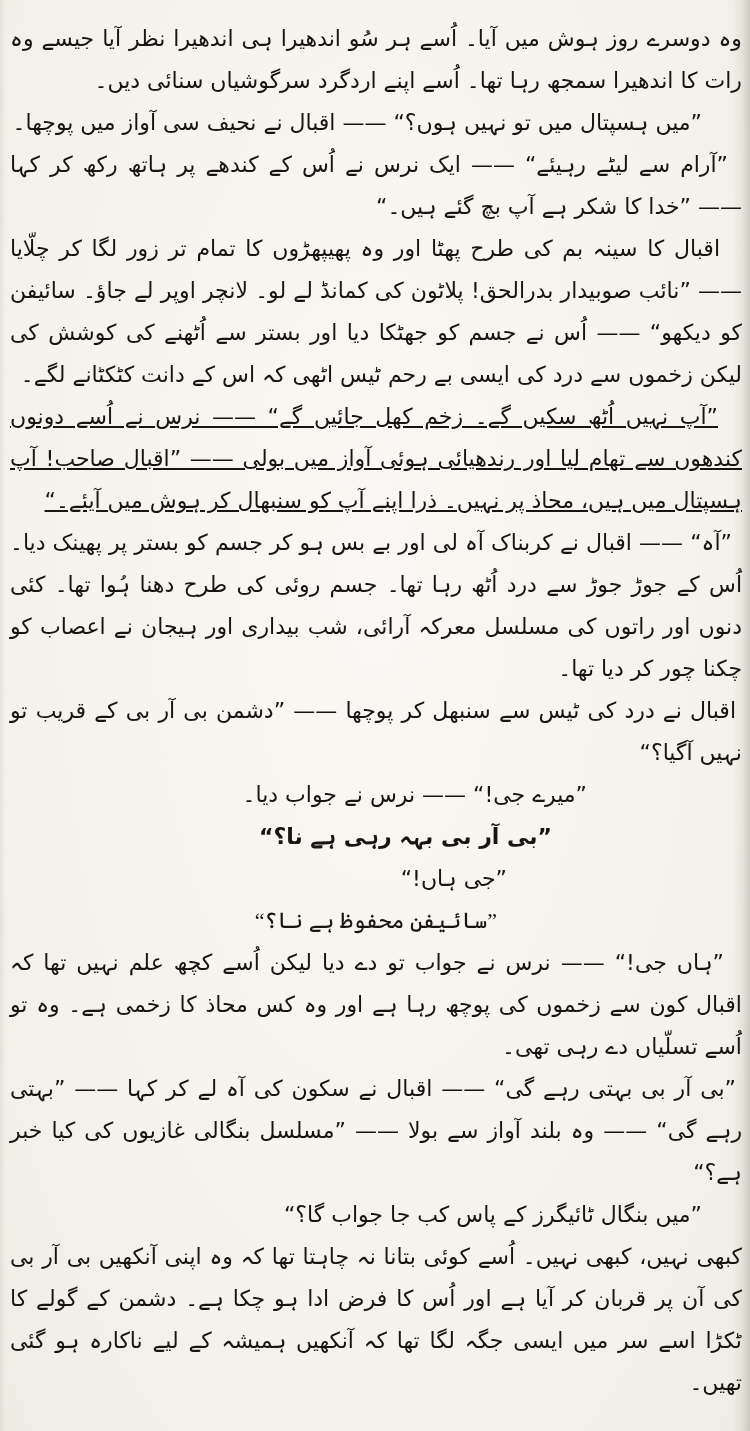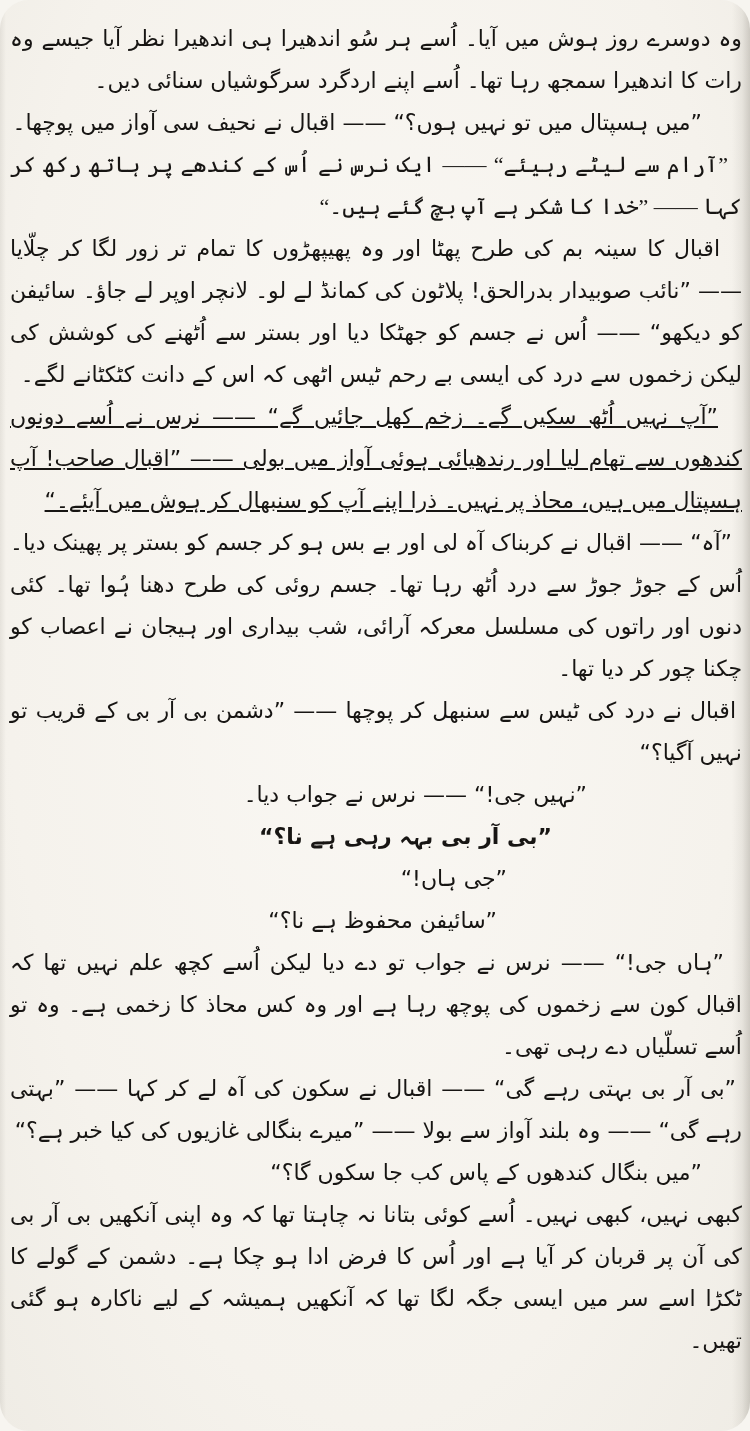--- a/index.html
+++ b/index.html
@@ -15,66 +15,65 @@
     font-family: "DejaVu Sans", sans-serif;
   }
   .book-page {
     position: absolute;
     inset: 0;
     direction: rtl;
     background:
       linear-gradient(to left, rgba(120,115,105,0.30) 0px, rgba(120,115,105,0.10) 8px, rgba(120,115,105,0.0) 18px),
       linear-gradient(to right, rgba(120,115,105,0.12) 0px, rgba(120,115,105,0.0) 6px),
       radial-gradient(ellipse at 50% 40%, #faf8f4 0%, #f5f2ec 70%, #efece5 100%);
-    border-radius: 29px;
   }
   .page-text {
     position: absolute;
     top: 18px;
     right: 8px;
     left: 10px;
     color: #171513;
     font-size: 22px;
     line-height: 42px;
     text-align: justify;
     text-justify: inter-word;
   }
   .page-text p {
     margin: 0;
     padding: 0;
   }
   
   .i0   { text-indent: 0; }
   .i6   { text-indent: 6px; }
   .i10  { text-indent: 10px; }
-  .i14  { text-indent: 14px; font-family: Liberation Serif, serif; }
+  .i14  { text-indent: 14px; }
   .i18  { text-indent: 18px; }
   .i22  { text-indent: 22px; }
   .i24  { text-indent: 24px; text-decoration: underline; }
   .i40  { text-indent: 40px; }
   .i155 { text-indent: 155px; }
   .i190 { text-indent: 190px; font-weight: bold; }
   .i235 { text-indent: 235px; }
-  .i245 { text-indent: 245px; }
+  .i245 { text-indent: 245px; font-family: Liberation Serif, serif; }
 </style>
 </head>
 <body style="background-color: rgb(247, 245, 240);">
 
 <div class="book-page">
   <div class="page-text" style="color: rgb(23, 21, 19);">
     <p class="i0">وہ دوسرے روز ہوش میں آیا۔ اُسے ہر سُو اندھیرا ہی اندھیرا نظر آیا جیسے وہ رات کا اندھیرا سمجھ رہا تھا۔ اُسے اپنے اردگرد سرگوشیاں سنائی دیں۔</p>
     <p class="i40">”میں ہسپتال میں تو نہیں ہوں؟“ —— اقبال نے نحیف سی آواز میں پوچھا۔</p>
     <p class="i14">”آرام سے لیٹے رہیئے“ —— ایک نرس نے اُس کے کندھے پر ہاتھ رکھ کر کہا —— ”خدا کا شکر ہے آپ بچ گئے ہیں۔“</p>
     <p class="i22">اقبال کا سینہ بم کی طرح پھٹا اور وہ پھیپھڑوں کا تمام تر زور لگا کر چلّایا —— ”نائب صوبیدار بدرالحق! پلاٹون کی کمانڈ لے لو۔ لانچر اوپر لے جاؤ۔ سائیفن کو دیکھو“ —— اُس نے جسم کو جھٹکا دیا اور بستر سے اُٹھنے کی کوشش کی لیکن زخموں سے درد کی ایسی بے رحم ٹیس اٹھی کہ اس کے دانت کٹکٹانے لگے۔</p>
     <p class="i24">”آپ نہیں اُٹھ سکیں گے۔ زخم کھل جائیں گے“ —— نرس نے اُسے دونوں کندھوں سے تھام لیا اور رندھیائی ہوئی آواز میں بولی —— ”اقبال صاحب! آپ ہسپتال میں ہیں، محاذ پر نہیں۔ ذرا اپنے آپ کو سنبھال کر ہوش میں آیئے۔“</p>
     <p class="i10">”آہ“ —— اقبال نے کربناک آہ لی اور بے بس ہو کر جسم کو بستر پر پھینک دیا۔ اُس کے جوڑ جوڑ سے درد اُٹھ رہا تھا۔ جسم روئی کی طرح دھنا ہُوا تھا۔ کئی دنوں اور راتوں کی مسلسل معرکہ آرائی، شب بیداری اور ہیجان نے اعصاب کو چکنا چور کر دیا تھا۔</p>
     <p class="i6">اقبال نے درد کی ٹیس سے سنبھل کر پوچھا —— ”دشمن بی آر بی کے قریب تو نہیں آگیا؟“</p>
-    <p class="i155">”نہیں جی!“ —— نرس نے جواب دیا۔</p>
+    <p class="i155">”میرے جی!“ —— نرس نے جواب دیا۔</p>
     <p class="i190">”بی آر بی بہہ رہی ہے نا؟“</p>
     <p class="i235">”جی ہاں!“</p>
     <p class="i245">”سائیفن محفوظ ہے نا؟“</p>
     <p class="i18">”ہاں جی!“ —— نرس نے جواب تو دے دیا لیکن اُسے کچھ علم نہیں تھا کہ اقبال کون سے زخموں کی پوچھ رہا ہے اور وہ کس محاذ کا زخمی ہے۔ وہ تو اُسے تسلّیاں دے رہی تھی۔</p>
-    <p class="i6">”بی آر بی بہتی رہے گی“ —— اقبال نے سکون کی آہ لے کر کہا —— ”بہتی رہے گی“ —— وہ بلند آواز سے بولا —— ”میرے بنگالی غازیوں کی کیا خبر ہے؟“</p>
-    <p class="i40">”میں بنگال کندھوں کے پاس کب جا سکوں گا؟“</p>
+    <p class="i6">”بی آر بی بہتی رہے گی“ —— اقبال نے سکون کی آہ لے کر کہا —— ”بہتی رہے گی“ —— وہ بلند آواز سے بولا —— ”مسلسل بنگالی غازیوں کی کیا خبر ہے؟“</p>
+    <p class="i40">”میں بنگال ٹائیگرز کے پاس کب جا جواب گا؟“</p>
     <p class="i0">کبھی نہیں، کبھی نہیں۔ اُسے کوئی بتانا نہ چاہتا تھا کہ وہ اپنی آنکھیں بی آر بی کی آن پر قربان کر آیا ہے اور اُس کا فرض ادا ہو چکا ہے۔ دشمن کے گولے کا ٹکڑا اسے سر میں ایسی جگہ لگا تھا کہ آنکھیں ہمیشہ کے لیے ناکارہ ہو گئی تھیں۔</p>
 
   </div>
 </div>
 
 </body></html>

